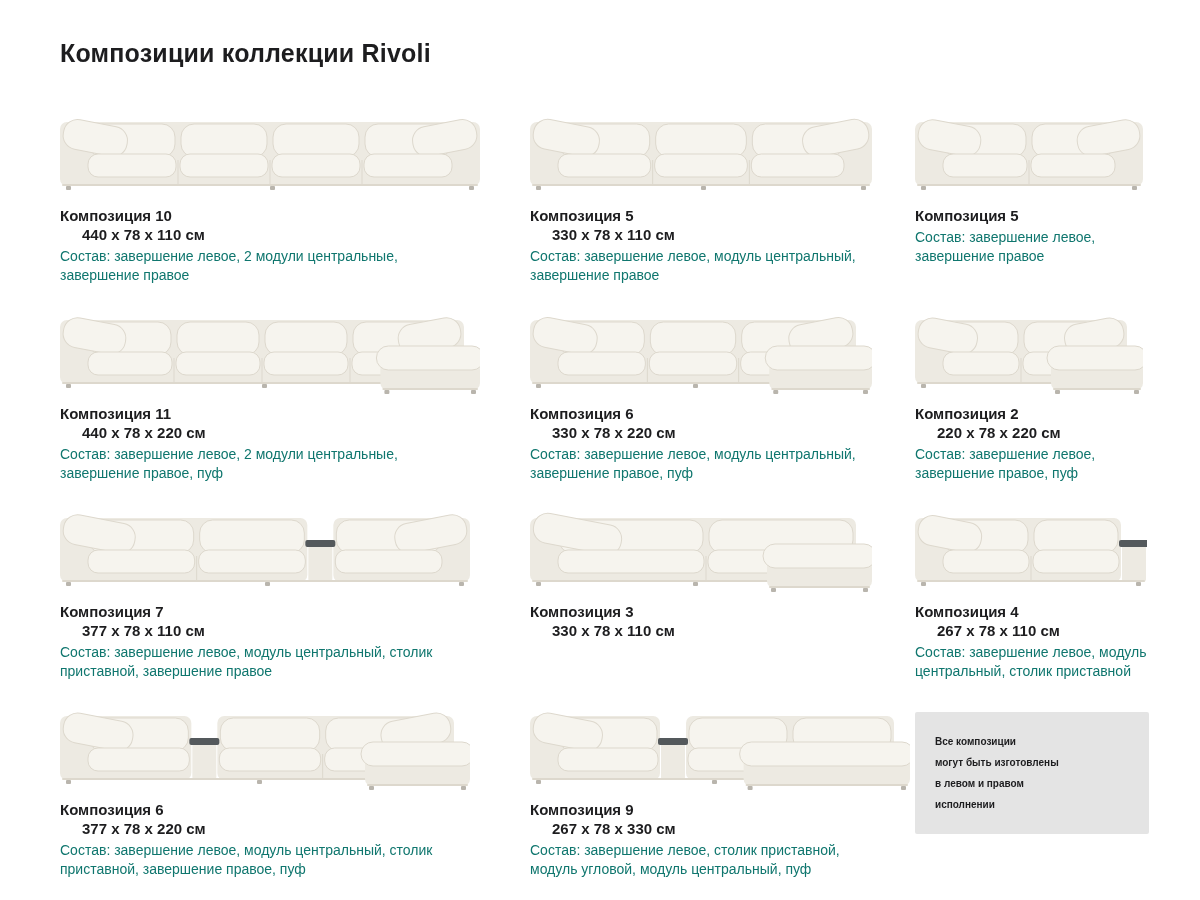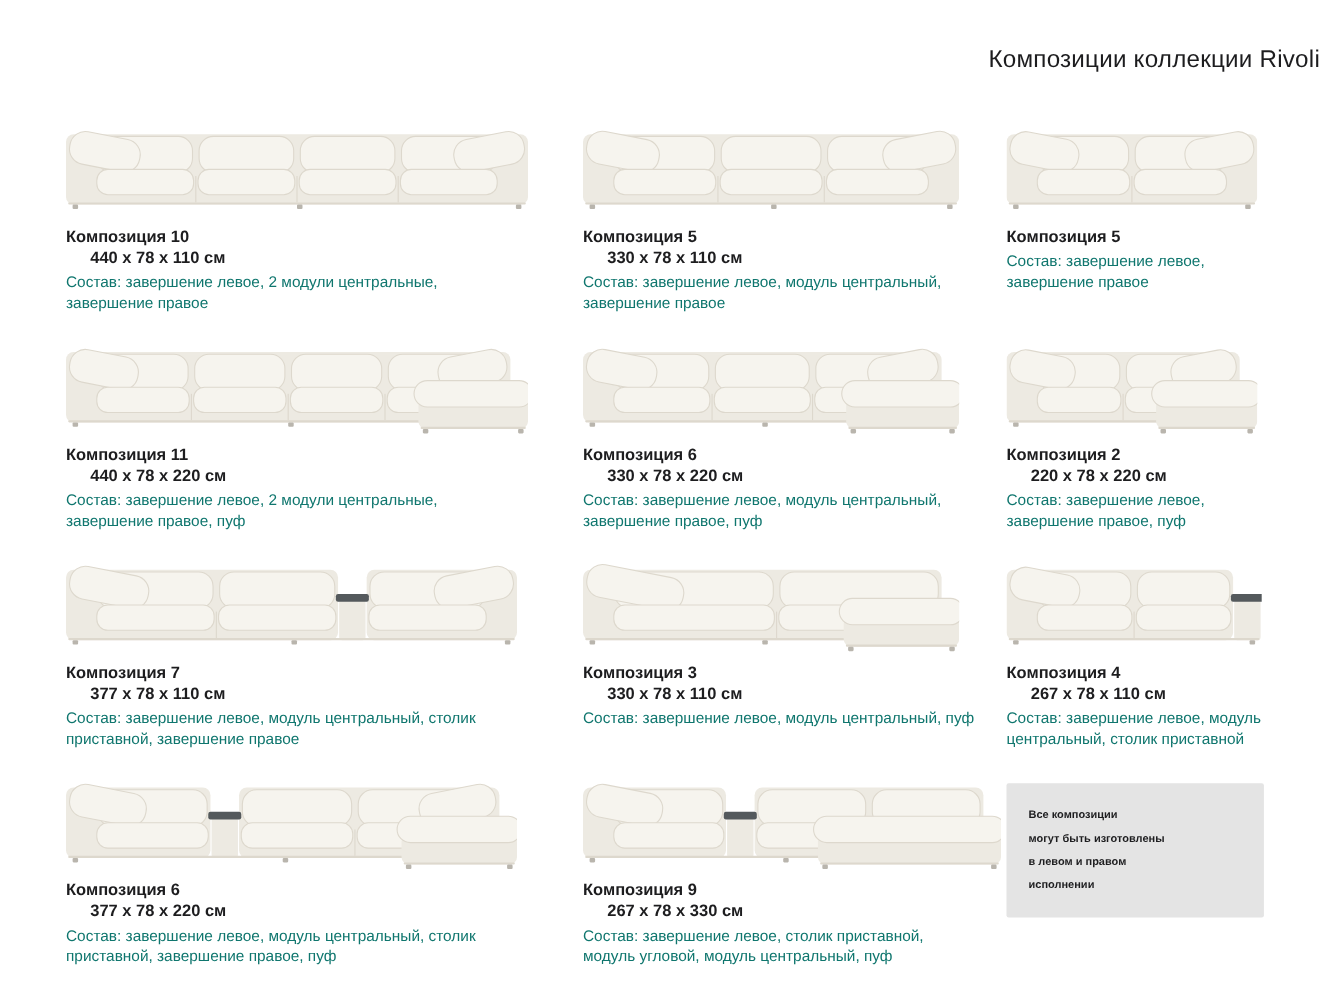--- a/index.html
+++ b/index.html
@@ -2,21 +2,21 @@
 <html><head>
 <meta charset="utf-8">
 <style>
   html,body{margin:0;padding:0;}
   body{
     width:1200px;height:900px;background:#ffffff;overflow:hidden;
     font-family:"Liberation Sans", sans-serif;color:#1d1d1f;
     -webkit-font-smoothing:antialiased;
   }
   .page{padding:40px 0 0 60px;}
-  .title{font-size:22px;font-weight:400;line-height:27px;margin:0 0 27px 0;letter-spacing:.2px;text-align:right;}
+  .title{font-size:25px;font-weight:700;line-height:27px;margin:0 0 27px 0;letter-spacing:.2px;}
   .grid{display:grid;grid-template-columns:470px 385px 245px;row-gap:7px;}
   .card{min-height:191px;}
   .sofa-wrap{height:104px;display:flex;align-items:flex-end;}
   .name{margin-top:8px;font-size:15px;font-weight:700;line-height:19px;}
   .dims{font-size:15px;font-weight:700;line-height:19px;margin-left:22px;}
   .desc{margin-top:3px;font-size:14px;line-height:19px;color:#0f766e;white-space:pre-line;}
   .note{
     margin-top:24px;width:234px;box-sizing:border-box;background:#e4e4e4;border-radius:2px;
     padding:19px 20px;font-size:10px;font-weight:700;line-height:21px;white-space:pre-line;
     align-self:start;
@@ -243,21 +243,20 @@
             <rect x="163" y="92" width="5" height="4" rx="1" fill="#b9b5ad"></rect>
             <rect x="237" y="70" width="105" height="28" rx="7" fill="#edeae2"></rect>
             <rect x="233" y="54" width="113" height="24" rx="12" fill="#f6f4ee" stroke="#ddd8cd" stroke-width="1"></rect>
             <rect x="239" y="96" width="101" height="2" rx="1" fill="#ddd8cd"></rect>
             <rect x="241" y="98" width="5" height="4" rx="1" fill="#b9b5ad"></rect>
             <rect x="333" y="98" width="5" height="4" rx="1" fill="#b9b5ad"></rect>
           </svg>
         </div>
       <div class="name">Композиция 3</div>
       <div class="dims">330 x 78 x 110 см</div>
-      <div class="desc">Состав: завершение левое, модуль центральный, пуф</div>
     </div>
 
     <div class="card">
       <div class="sofa-wrap">
           <svg viewBox="0 0 232 104" width="232" height="104">
             <rect x="0" y="28" width="206" height="64" rx="7" fill="#edeae2"></rect>
             <rect x="207" y="55" width="24" height="37" rx="3" fill="#edeae2"></rect>
             <rect x="29" y="30" width="84" height="33" rx="13" fill="#f6f4ee" stroke="#ddd8cd" stroke-width="1"></rect>
             <rect x="119" y="30" width="84" height="33" rx="13" fill="#f6f4ee" stroke="#ddd8cd" stroke-width="1"></rect>
             <rect x="3" y="29" width="63.8" height="30" rx="14" fill="#f6f4ee" stroke="#ddd8cd" stroke-width="1" transform="rotate(11 34.9 44)"></rect>

